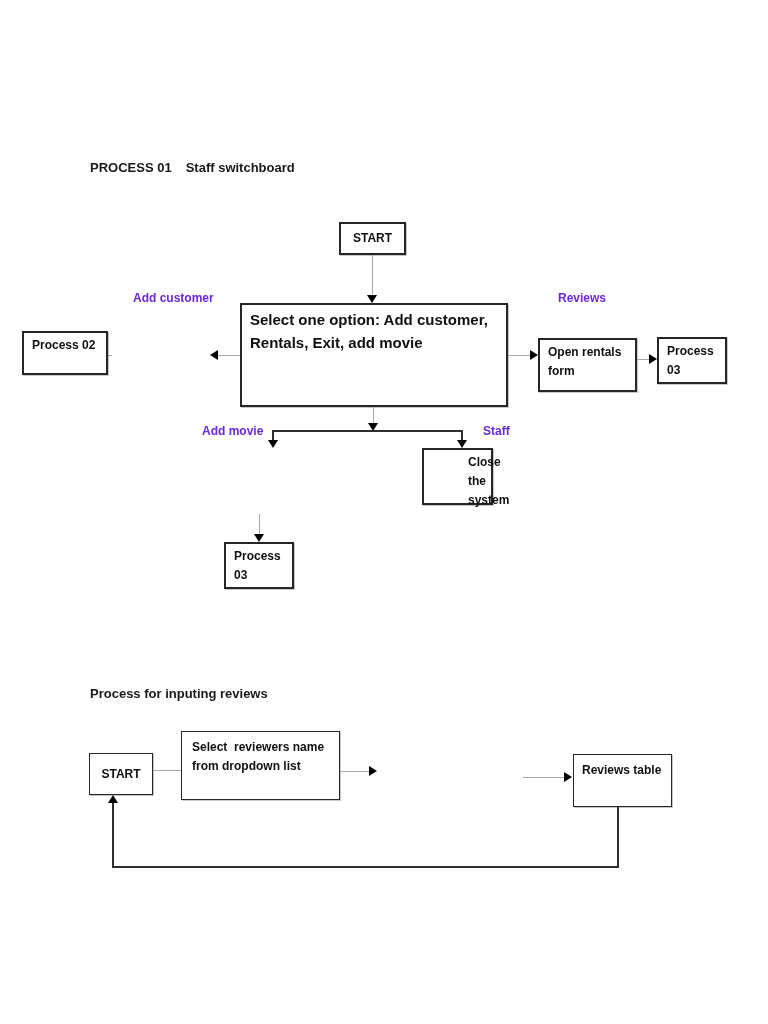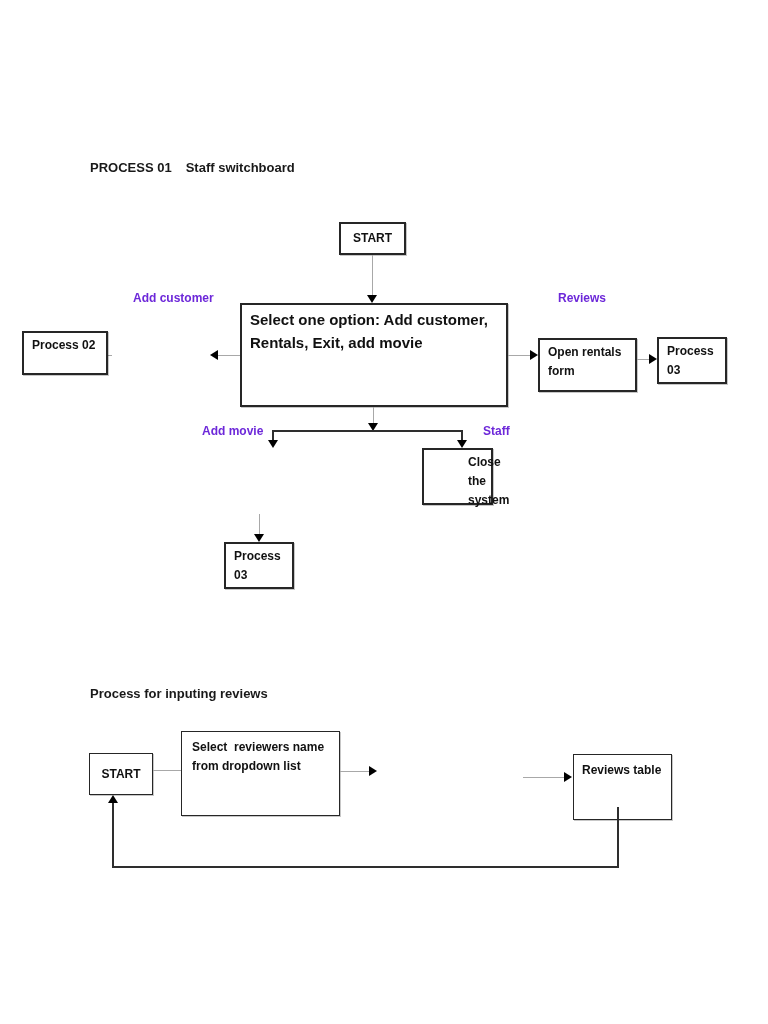--- a/index.html
+++ b/index.html
@@ -115,32 +115,32 @@
   <div class="layer">
 
     <div class="title" style="left:90px;top:686px;">Process for inputing reviews</div>
 
     <div class="node thin center" style="left:89px;top:753px;width:64px;height:42px;">
       <span class="txt">START</span>
     </div>
 
     <div class="hline gray" style="left:153px;top:770px;width:28px;"></div>
 
-    <div class="node thin" style="left:181px;top:731px;width:159px;height:85px;">
+    <div class="node thin" style="left:181px;top:731px;width:159px;height:69px;">
       <span class="txt" style="padding:6px 10px;">Select  reviewers name from dropdown list</span>
     </div>
 
     <div class="hline gray" style="left:340px;top:771px;width:32px;"></div>
     <div class="ah right" style="left:369px;top:766px;"></div>
 
 
     <div class="hline gray" style="left:523px;top:777px;width:42px;"></div>
     <div class="ah right" style="left:564px;top:772px;"></div>
 
-    <div class="node thin" style="left:573px;top:754px;width:99px;height:66px;">
+    <div class="node thin" style="left:573px;top:754px;width:99px;height:53px;">
       <span class="txt" style="padding:6px 8px;">Reviews table</span>
     </div>
 
     <div class="vline dark" style="left:617px;top:807px;height:61px;"></div>
     <div class="hline dark" style="left:112px;top:866px;width:507px;"></div>
     <div class="vline dark" style="left:112px;top:803px;height:65px;"></div>
     <div class="ah up" style="left:108px;top:795px;"></div>
 
   </div>
 

